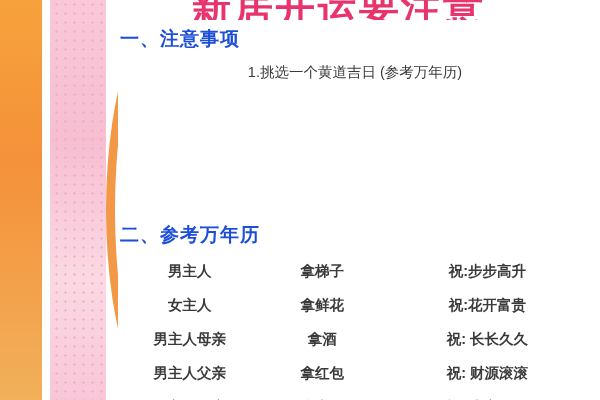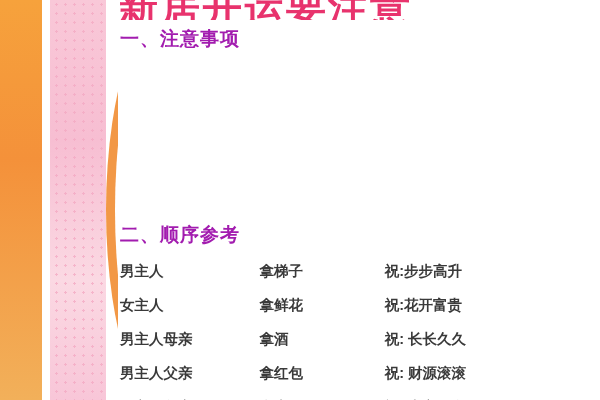--- a/index.html
+++ b/index.html
@@ -12,20 +12,21 @@
     overflow: hidden;
     font-family: "Liberation Sans", sans-serif;
     background: #ffffff;
   }
   .poster {
     position: relative;
     width: 600px;
     height: 400px;
     overflow: hidden;
     background: #ffffff;
+    text-align: center;
   }
   
   .left-deco {
     position: absolute;
     left: 0;
     top: 0;
     width: 118px;
     height: 400px;
     overflow: hidden;
   }
@@ -97,21 +98,21 @@
     font-size: 40px;
     font-weight: bold;
     letter-spacing: 2px;
     color: #e8336d;
     white-space: nowrap;
     overflow: hidden;
     height: 34px;
     line-height: 44px;
   }
   .section-heading {
-    color: #a21caf;
+    color: #1d4ed8;
     font-size: 19px;
     font-weight: bold;
     letter-spacing: 1px;
   }
   .sec1-heading {
     position: absolute;
     left: 2px;
     top: 26px;
   }
   .note-list {
@@ -167,23 +168,24 @@
     </div>
   </div>
 
   <div class="content">
 
     <div class="title">新居开运要注意</div>
 
     <div class="section-heading sec1-heading">一、注意事项</div>
 
     <div class="note-list">
+      <div class="note-item">1.挑选一个黄道吉日 (参考万年历)</div>
     </div>
 
-    <div class="section-heading sec2-heading">二、顺序参考</div>
+    <div class="section-heading sec2-heading">二、参考万年历</div>
 
     <table class="order-table">
       <tbody>
         <tr>
           <td class="col-person">男主人</td>
           <td class="col-item">拿梯子</td>
           <td class="col-wish">祝:步步高升</td>
         </tr>
         <tr>
           <td class="col-person">女主人</td>

